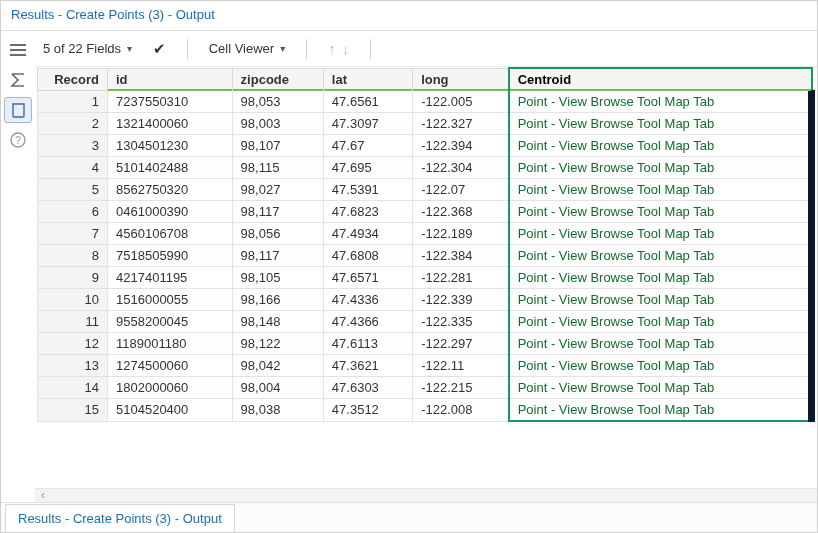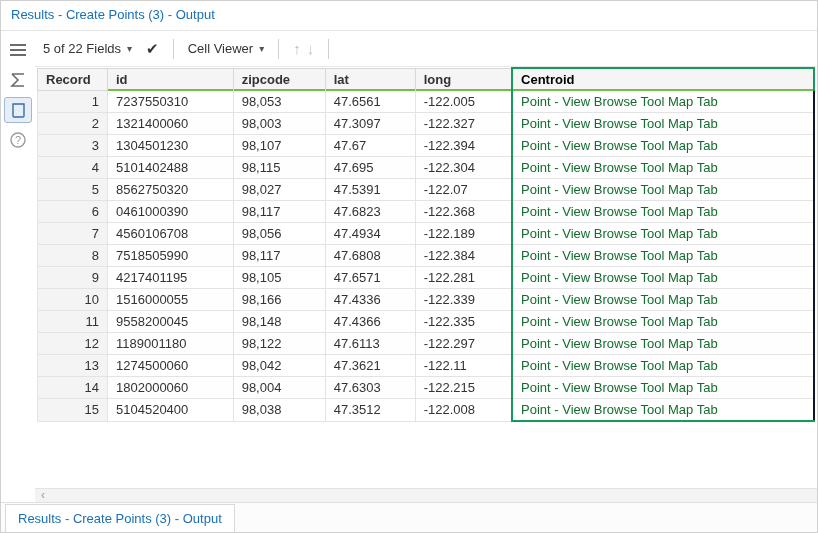--- a/index.html
+++ b/index.html
@@ -59,21 +59,21 @@
       display: flex;
       flex-direction: column;
       overflow: hidden;
     }
 
     .toolbar {
       display: flex;
       align-items: center;
       height: 36px;
       padding: 0 8px;
-      gap: 14px;
+      gap: 21px;
       font-size: 13px;
       color: #333;
       border-bottom: 1px solid #e8e8e8;
     }
     .toolbar .dd {
       display: flex;
       align-items: center;
       gap: 6px;
       cursor: pointer;
     }
@@ -103,21 +103,21 @@
     }
     .grid th {
       background: #f5f5f5;
       font-weight: bold;
       text-align: left;
       padding: 3px 8px;
       border: 1px solid #d8d8d8;
       position: relative;
       white-space: nowrap;
     }
-    .grid th.record-h { text-align:left; }
+    .grid th.record-h { text-align:right; }
 
     
     .grid th::after {
       content: "";
       position: absolute;
       left: 0; right: 0; bottom: -1px;
       height: 2px;
       background: #6fbf4b;
     }
     .grid th.record-h::after { background: transparent; }
@@ -144,21 +144,21 @@
     .grid th.centroid-h {
       border-top: 2px solid #149b5b;
       border-left: 2px solid #149b5b;
       border-right: 2px solid #149b5b;
       color: #000;
       font-weight: bold;
     }
     .grid th.centroid-h::after { background: #6fbf4b; }
     .grid td.centroid {
       border-left: 2px solid #149b5b;
-      border-right: 2px solid #0f172a;
+      border-right: 7px solid #0f172a;
     }
     .grid tbody tr:last-child td.centroid {
       border-bottom: 2px solid #149b5b;
     }
 
     .hbar {
       height: 14px;
       background: #f3f3f3;
       border-top: 1px solid #e3e3e3;
       position: relative;

